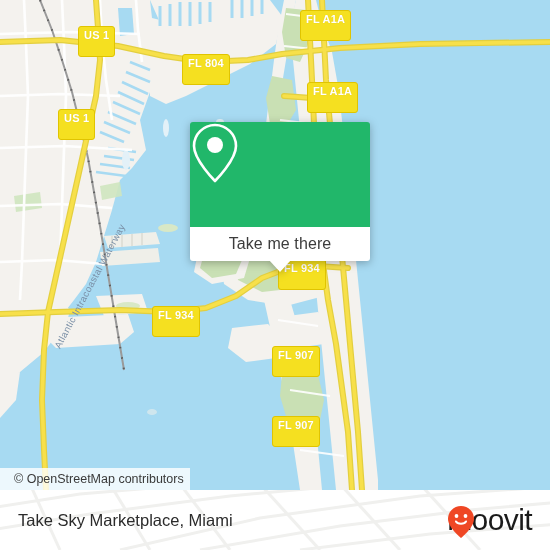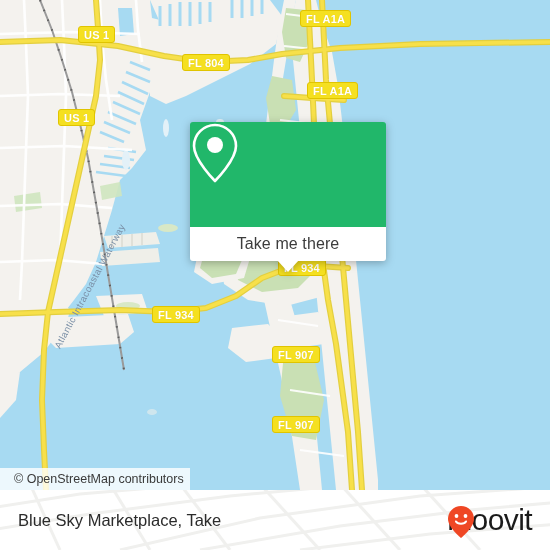--- a/index.html
+++ b/index.html
@@ -17,40 +17,40 @@
   
   .shield{
     position:absolute;
     background:#f5e020;
     border:1px solid #e0c400;
     border-radius:3px;
     color:#ffffff;
     font-weight:bold;
     font-size:11px;
     line-height:14px;
-    padding:1px 5px 0 5px;
+    padding:1px 5px 14px 5px;
     white-space:nowrap;
     letter-spacing:.2px;
     box-sizing:border-box;
     text-shadow:0 0 1px rgba(170,140,0,.35);
   }
 
   
   .waterlabel{
     position:absolute;
     color:#7a8fa6;
     font-size:9.5px;
     letter-spacing:.4px;
     white-space:nowrap;
     transform-origin:0 0;
   }
 
   
   .popup{
-    position:absolute;left:190px;top:122px;width:196px;
+    position:absolute;left:190px;top:122px;width:180px;
     filter:drop-shadow(0 2px 4px rgba(0,0,0,.28));
   }
   .popup-head{
     background:#21b76a;height:105px;border-radius:3px 3px 0 0;
     display:flex;align-items:center;justify-content:center;
   }
   .popup-btn{
     background:#ffffff;height:34px;border-radius:0 0 3px 3px;
     display:flex;align-items:center;justify-content:center;
     color:#3c3c3c;font-size:16px;letter-spacing:.1px;
@@ -288,21 +288,21 @@
         <path d="M110,-6 L150,60"></path>
         <path d="M180,-6 L230,60"></path>
         <path d="M260,-6 L320,60"></path>
         <path d="M340,-6 L400,60"></path>
         <path d="M420,-6 L480,60"></path>
         <path d="M120,60 L260,28 L420,6 L560,-4"></path>
         <path d="M200,60 L340,36 L470,20 L560,12"></path>
         <path d="M300,60 L430,44 L560,34"></path>
       </g>
     </svg>
-    <div class="footer-title">Blue Sky Marketplace, Take</div>
+    <div class="footer-title">Take Sky Marketplace, Miami</div>
     <div class="brand">
       <svg class="brand-mark" viewBox="0 0 28 34">
         <path d="M14,1 C6.8,1 1,6.8 1,14 C1,22.5 14,33 14,33 C14,33 27,22.5 27,14 C27,6.8 21.2,1 14,1 Z" fill="#ef4724"></path>
         <circle cx="9.5" cy="11" r="1.9" fill="#ffffff"></circle>
         <circle cx="18.5" cy="11" r="1.9" fill="#ffffff"></circle>
         <path d="M9,16.5 C10.6,19.4 17.4,19.4 19,16.5" stroke="#ffffff" stroke-width="2" fill="none" stroke-linecap="round"></path>
       </svg>
       <span class="brand-word">moovit</span>
     </div>
   </div>

